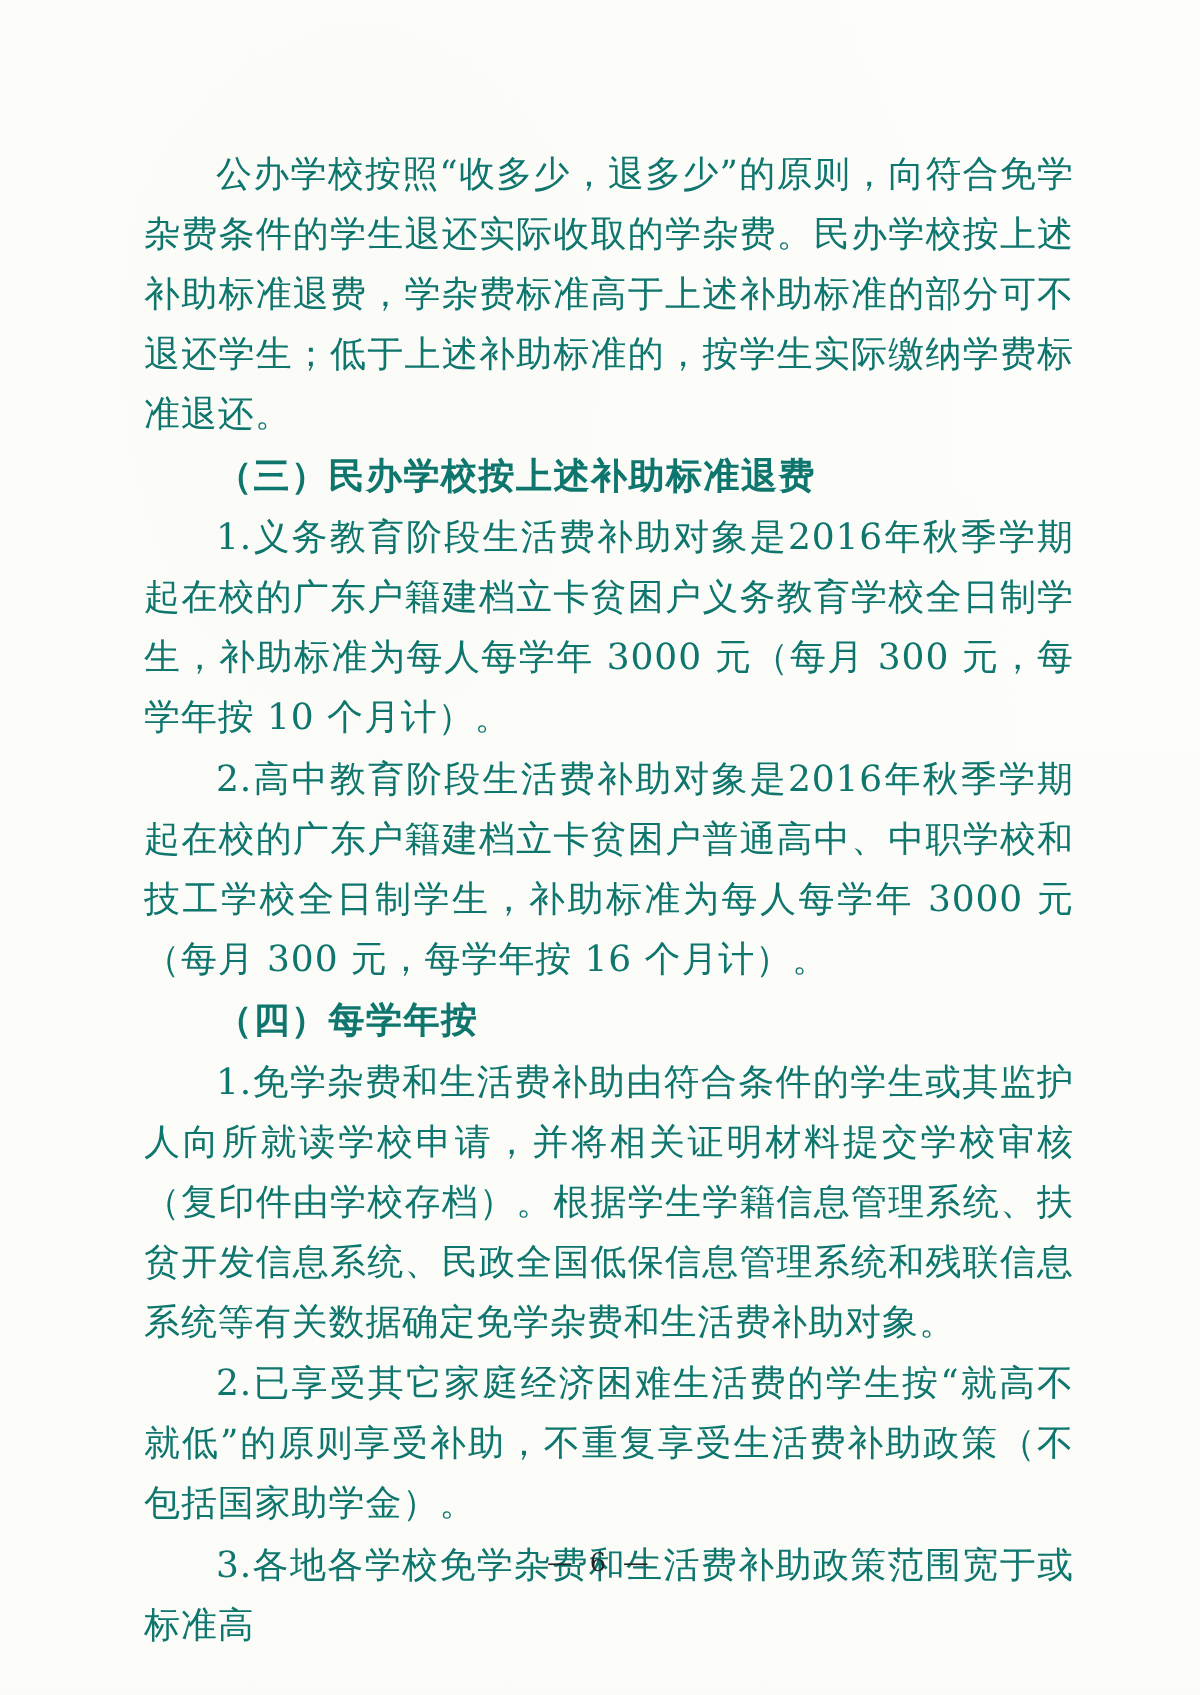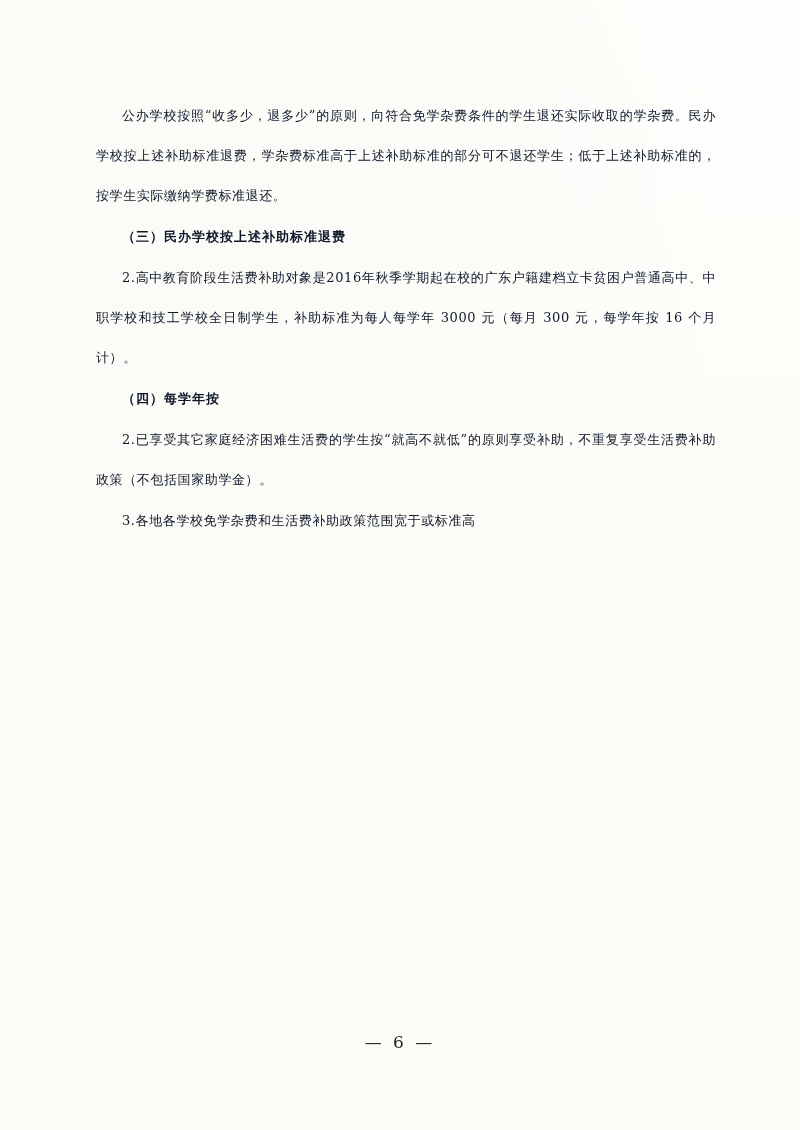--- a/index.html
+++ b/index.html
@@ -33,28 +33,28 @@
       linear-gradient(180deg, #fdfdfb 0%, #fcfcf9 60%, #fbfbf8 100%);
     pointer-events: none;
   }
   .content {
     position: absolute;
     left: 96px;
     top: 96px;
     width: 620px;
   }
   .para {
-    font-size: 13px;
+    font-size: 24px;
     line-height: 40px;
     letter-spacing: 0.6px;
     text-align: justify;
     text-justify: inter-ideograph;
     margin: 0 0 1px 0;
     text-indent: 2em;
-    color: #0f172a;
+    color: #0f766e;
     font-weight: 500;
   }
   .para.heading {
     font-weight: 700;
     letter-spacing: 1px;
   }
   .para.tight {
     margin-bottom: 0;
   }
   .footer {
@@ -71,21 +71,23 @@
     display: inline-block;
   }
 </style>
 </head>
 <body>
 
 <div class="page">
   <div class="content">
     <p class="para">公办学校按照“收多少，退多少”的原则，向符合免学杂费条件的学生退还实际收取的学杂费。民办学校按上述补助标准退费，学杂费标准高于上述补助标准的部分可不退还学生；低于上述补助标准的，按学生实际缴纳学费标准退还。</p>
     <p class="para heading">（三）民办学校按上述补助标准退费</p>
+    <p class="para">1.义务教育阶段生活费补助对象是2016年秋季学期起在校的广东户籍建档立卡贫困户义务教育学校全日制学生，补助标准为每人每学年 3000 元（每月 300 元，每学年按 10 个月计）。</p>
     <p class="para">2.高中教育阶段生活费补助对象是2016年秋季学期起在校的广东户籍建档立卡贫困户普通高中、中职学校和技工学校全日制学生，补助标准为每人每学年 3000 元（每月 300 元，每学年按 16 个月计）。</p>
     <p class="para heading">（四）每学年按</p>
+    <p class="para">1.免学杂费和生活费补助由符合条件的学生或其监护人向所就读学校申请，并将相关证明材料提交学校审核（复印件由学校存档）。根据学生学籍信息管理系统、扶贫开发信息系统、民政全国低保信息管理系统和残联信息系统等有关数据确定免学杂费和生活费补助对象。</p>
     <p class="para">2.已享受其它家庭经济困难生活费的学生按“就高不就低”的原则享受补助，不重复享受生活费补助政策（不包括国家助学金）。</p>
     <p class="para tight">3.各地各学校免学杂费和生活费补助政策范围宽于或标准高</p>
   </div>
   <div class="footer">
     <span class="pagenum">— 6 —</span>
   </div>
 </div>
 
 </body></html>

